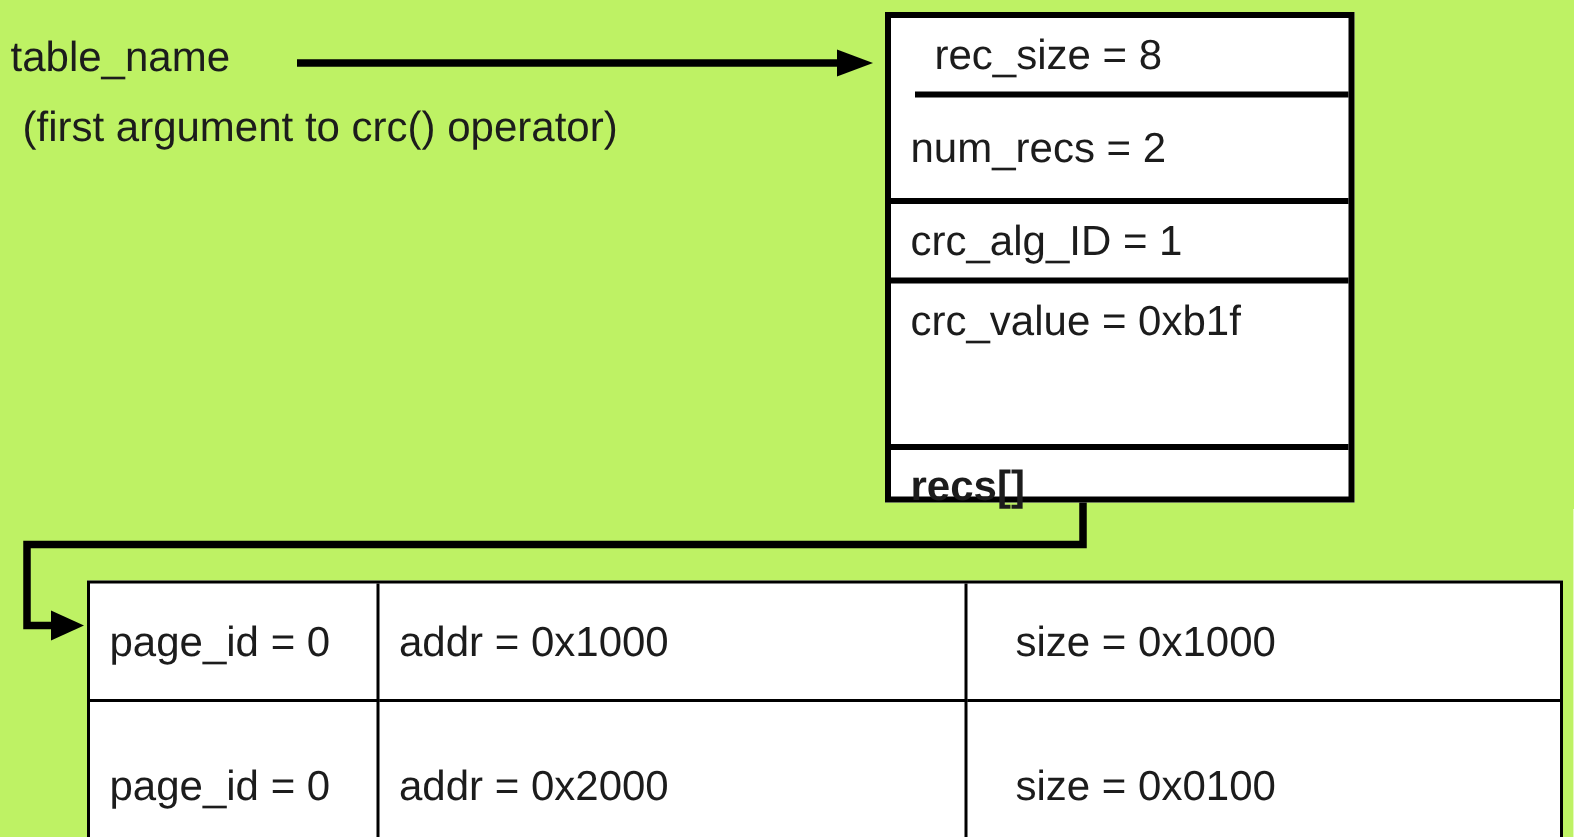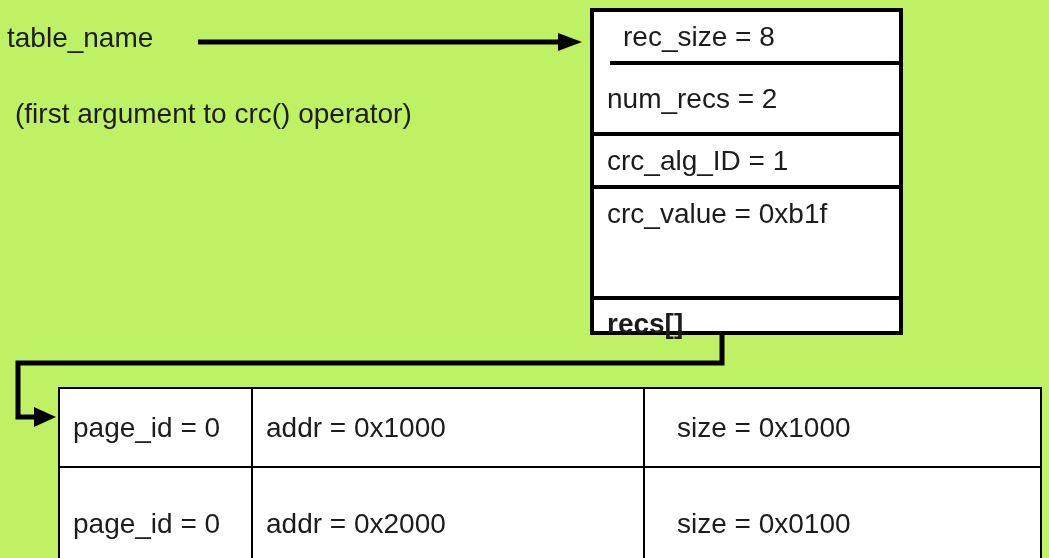--- a/index.html
+++ b/index.html
@@ -15,21 +15,21 @@
 
   
   .caption {
     position: absolute;
     left: 7px;
     top: 14px;
     font-size: 28px;
     line-height: 47px;
     white-space: nowrap;
   }
-  .caption-line2 { padding-left: 8px; margin-top: 29px; }
+  .caption-line2 { padding-left: 8px; }
 
   
   .overlay {
     position: absolute;
     left: 0; top: 0;
     width: 1049px; height: 558px;
     pointer-events: none;
   }
   .overlay line, .overlay path {
     stroke: #000000;

